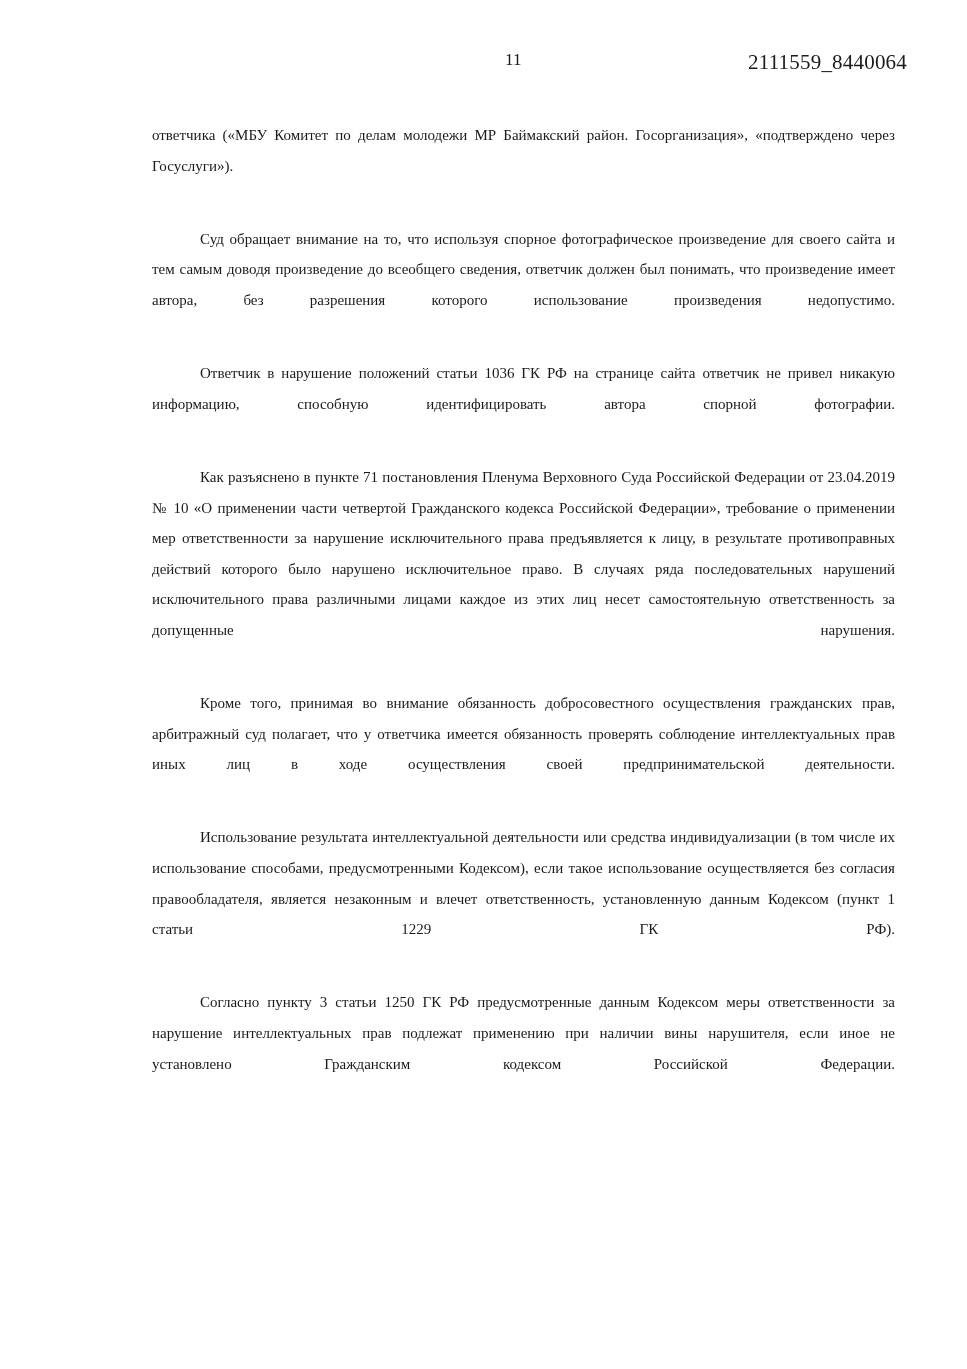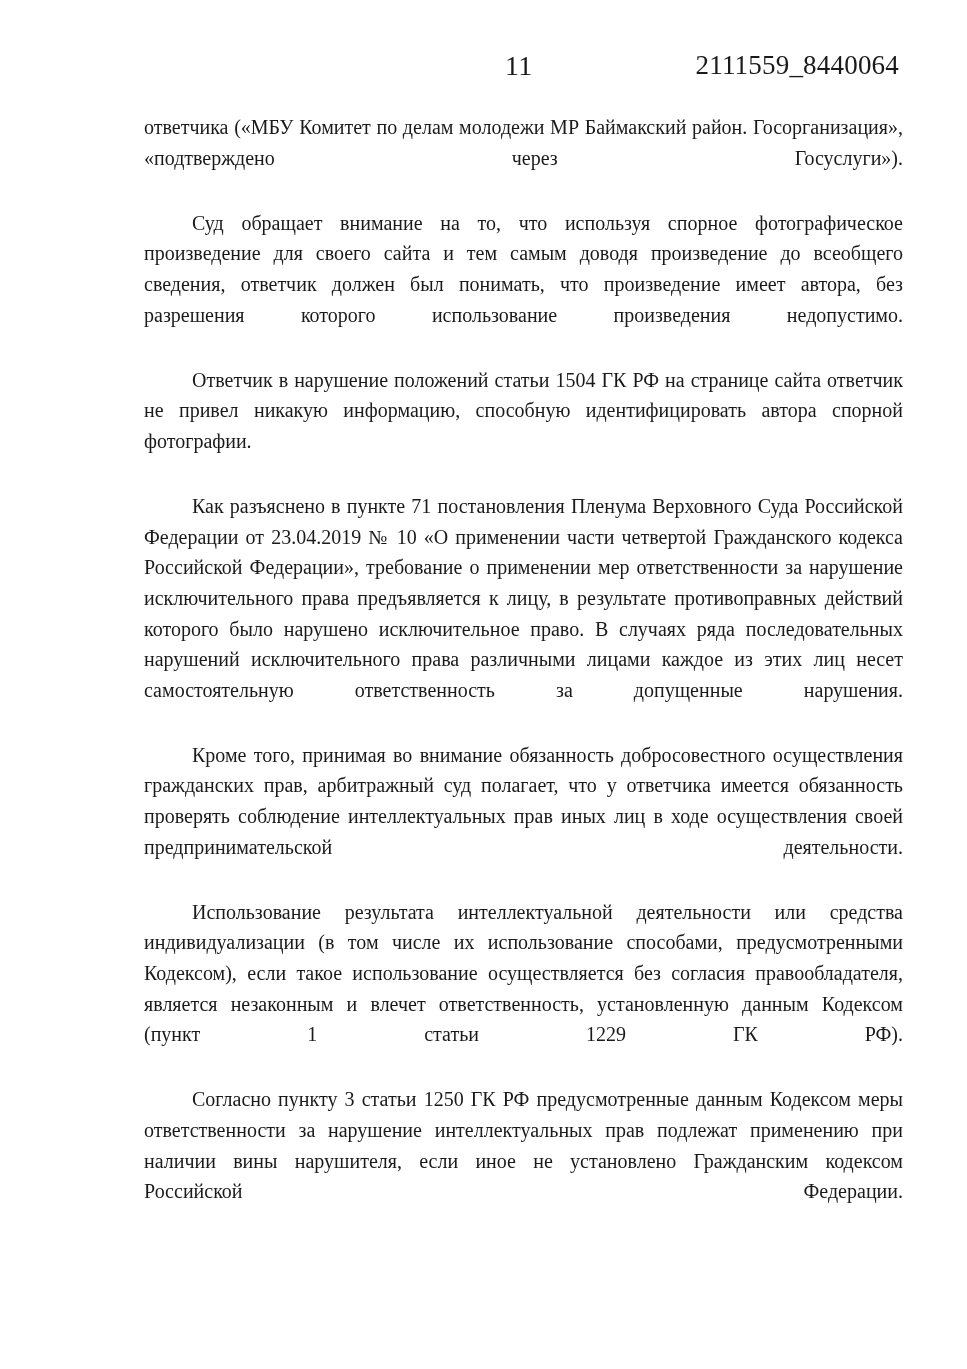--- a/index.html
+++ b/index.html
@@ -27,38 +27,38 @@
     top: 50px;
     left: 140px;
     right: 60px;
     height: 28px;
     display: flex;
     align-items: baseline;
   }
   .header .page-number {
     position: absolute;
     left: 365px;
-    font-size: 28px;
+    font-size: 17px;
     letter-spacing: 0.2px;
   }
   .header .doc-code {
     position: absolute;
-    right: 8px;
-    font-size: 27px;
+    right: 0px;
+    font-size: 21px;
     letter-spacing: 0.2px;
   }
   .content {
     position: absolute;
     top: 108px;
     left: 140px;
     width: 767px;
   }
   p.para {
-    margin: 4px;
-    font-size: 20px;
+    margin: 12px;
+    font-size: 15px;
     line-height: 30.6px;
     text-align: justify;
     text-justify: inter-word;
     text-indent: 48px;
     hyphens: none;
   }
   p.para.noindent {
     text-indent: 0;
   }
   
@@ -74,21 +74,21 @@
 <div class="page">
 
   <div class="header">
     <span class="page-number">11</span>
     <span class="doc-code">2111559_8440064</span>
   </div>
 
   <div class="content">
     <p class="para noindent">ответчика («МБУ Комитет по делам молодежи МР Баймакский район. Госорганизация», «подтверждено через Госуслуги»).</p>
     <p class="para">Суд обращает внимание на то, что используя спорное фотографическое произведение для своего сайта и тем самым доводя произведение до всеобщего сведения, ответчик должен был понимать, что произведение имеет автора, без разрешения которого использование произведения недопустимо.</p>
-    <p class="para">Ответчик в нарушение положений статьи 1504 ГК РФ на странице сайта ответчик не привел никакую информацию, способную идентифицировать автора спорной фотографии.</p>
+    <p class="para">Ответчик в нарушение положений статьи 1036 ГК РФ на странице сайта ответчик не привел никакую информацию, способную идентифицировать автора спорной фотографии.</p>
     <p class="para">Как разъяснено в пункте 71 постановления Пленума Верховного Суда Российской Федерации от 23.04.2019 № 10 «О применении части четвертой Гражданского кодекса Российской Федерации», требование о применении мер ответственности за нарушение исключительного права предъявляется к лицу, в результате противоправных действий которого было нарушено исключительное право. В случаях ряда последовательных нарушений исключительного права различными лицами каждое из этих лиц несет самостоятельную ответственность за допущенные нарушения.</p>
     <p class="para">Кроме того, принимая во внимание обязанность добросовестного осуществления гражданских прав, арбитражный суд полагает, что у ответчика имеется обязанность проверять соблюдение интеллектуальных прав иных лиц в ходе осуществления своей предпринимательской деятельности.</p>
     <p class="para">Использование результата интеллектуальной деятельности или средства индивидуализации (в том числе их использование способами, предусмотренными Кодексом), если такое использование осуществляется без согласия правообладателя, является незаконным и влечет ответственность, установленную данным Кодексом (пункт 1 статьи 1229 ГК РФ).</p>
     <p class="para">Согласно пункту 3 статьи 1250 ГК РФ предусмотренные данным Кодексом меры ответственности за нарушение интеллектуальных прав подлежат применению при наличии вины нарушителя, если иное не установлено Гражданским кодексом Российской Федерации.</p>
 
   </div>
 
 </div>
 
 </body></html>

